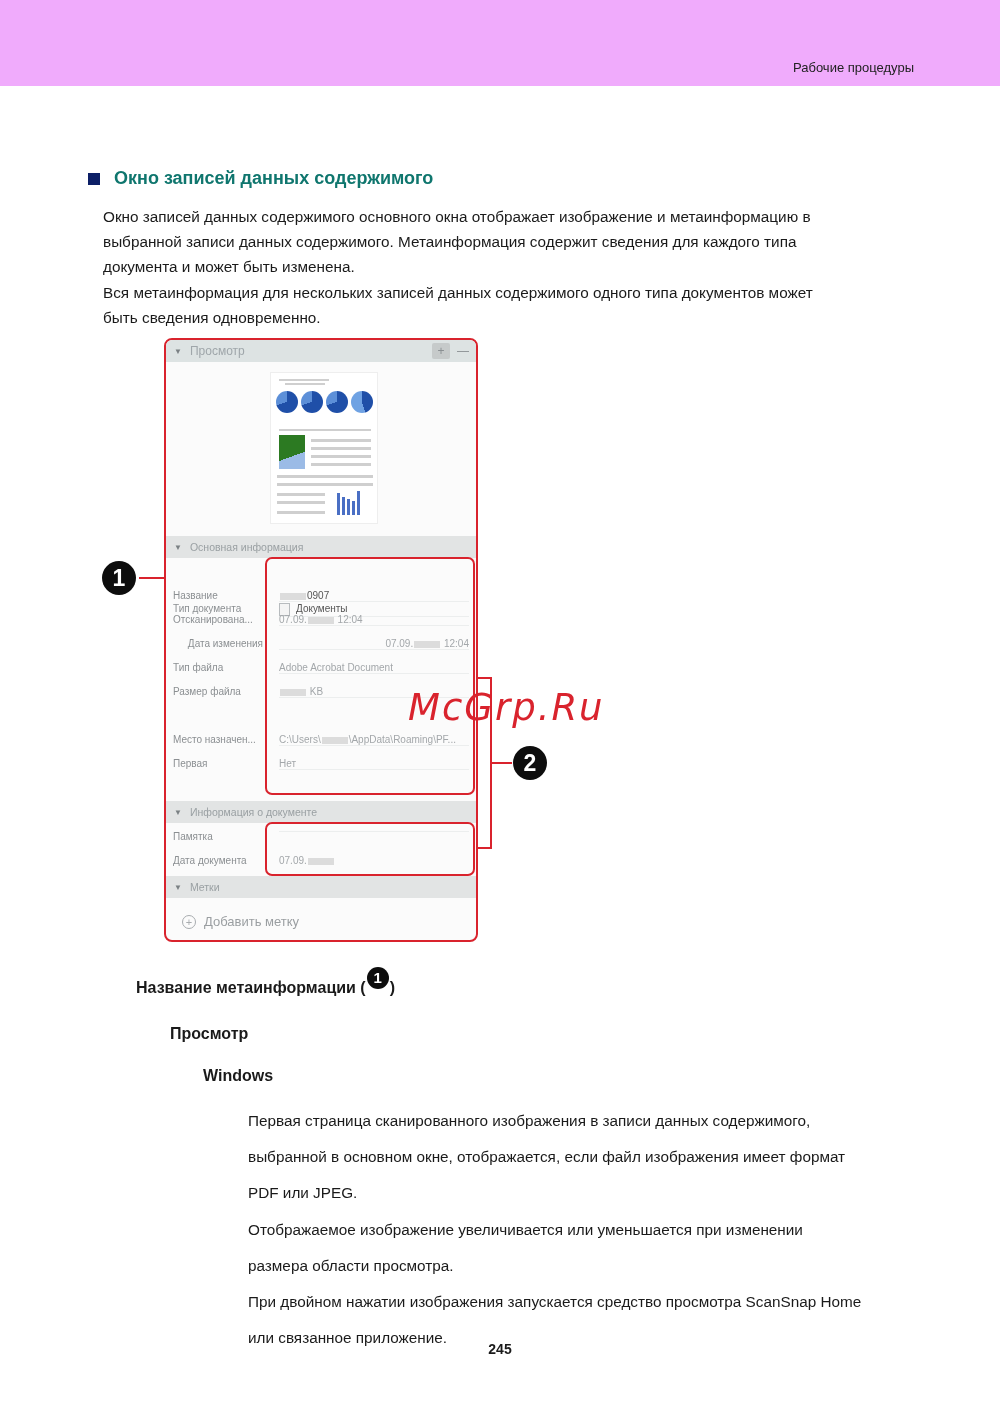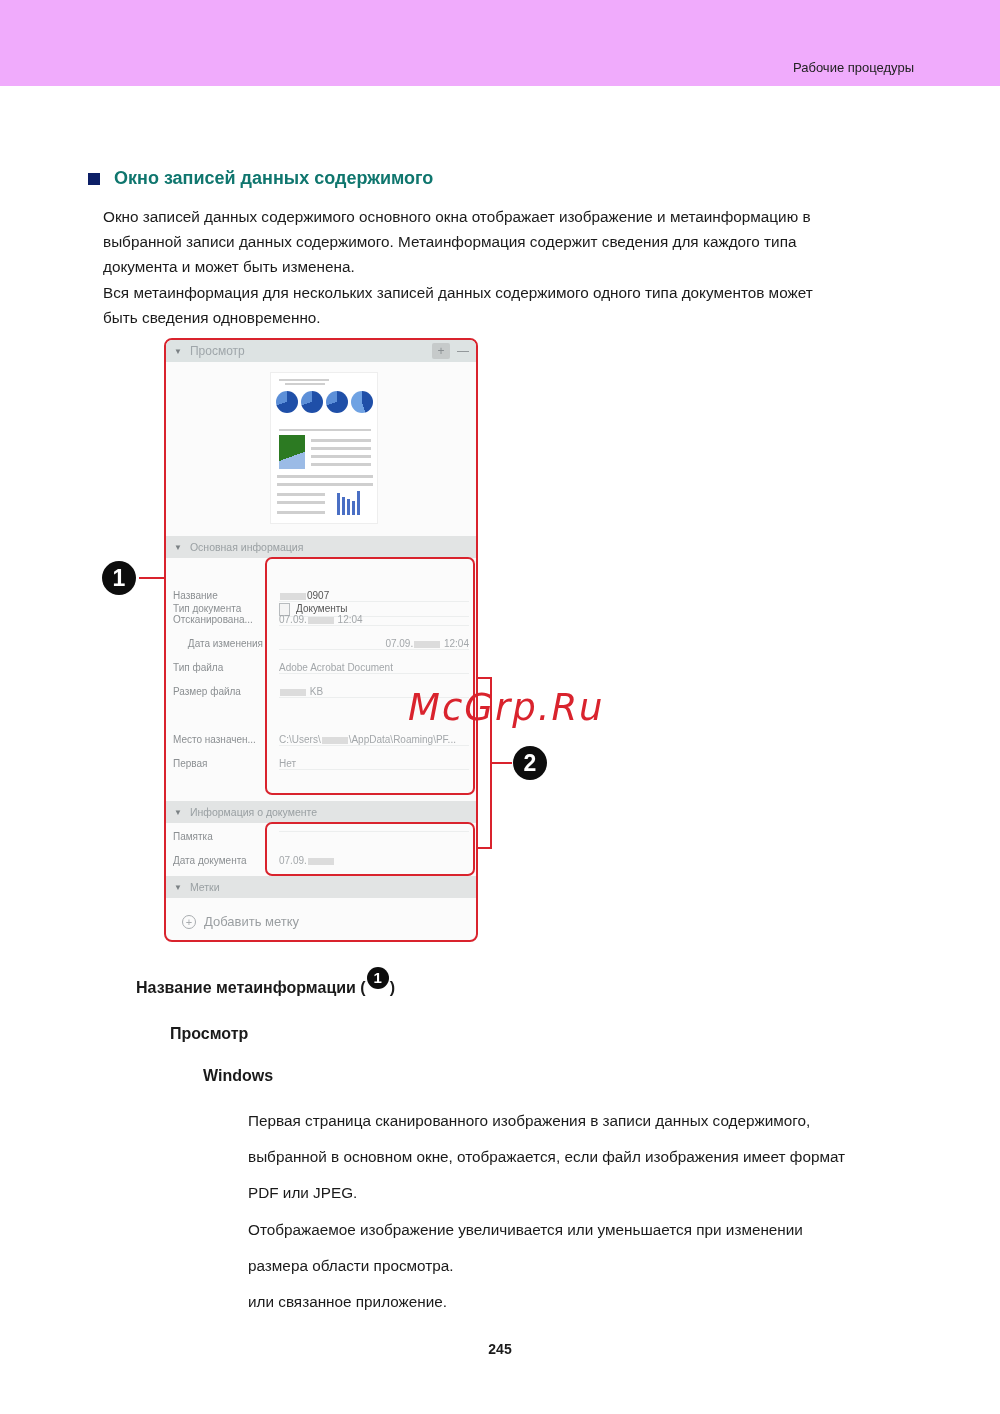--- a/index.html
+++ b/index.html
@@ -194,16 +194,17 @@
 </div>
 <div class="h4">Просмотр</div>
 <div class="h5">Windows</div>
 
 <div class="body2">
   <p>Первая страница сканированного изображения в записи данных содержимого,</p>
   <p>выбранной в основном окне, отображается, если файл изображения имеет формат</p>
   <p>PDF или JPEG.</p>
   <p>Отображаемое изображение увеличивается или уменьшается при изменении</p>
   <p>размера области просмотра.</p>
+  <p>При двойном нажатии изображения запускается средство просмотра ScanSnap Home</p>
   <p>или связанное приложение.</p>
 </div>
 
 <div class="page-num">245</div>
 
 </body></html>

